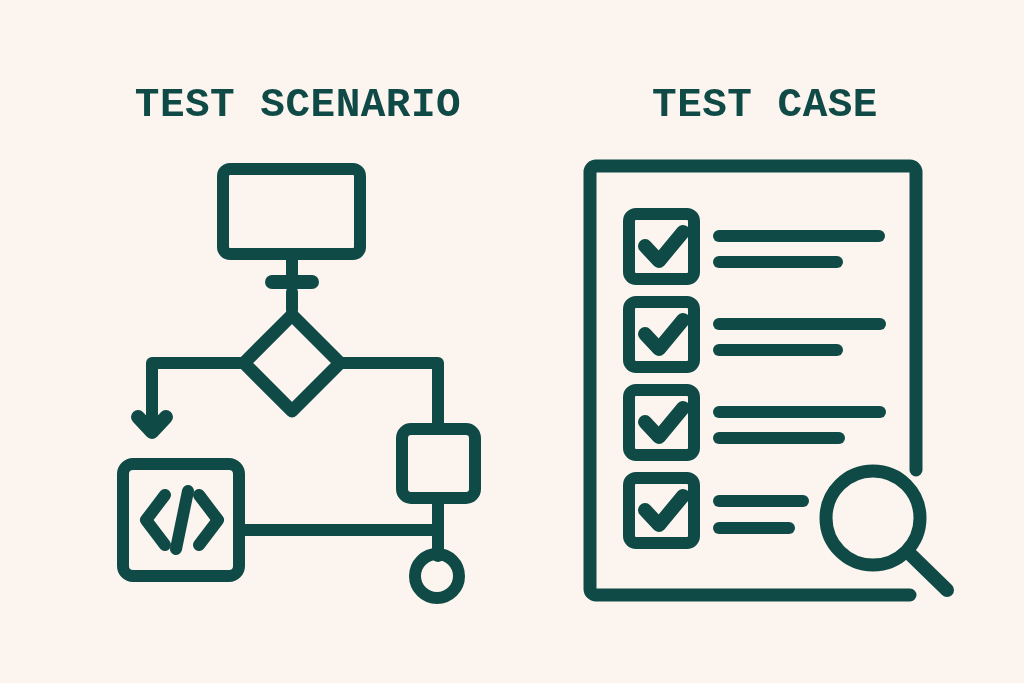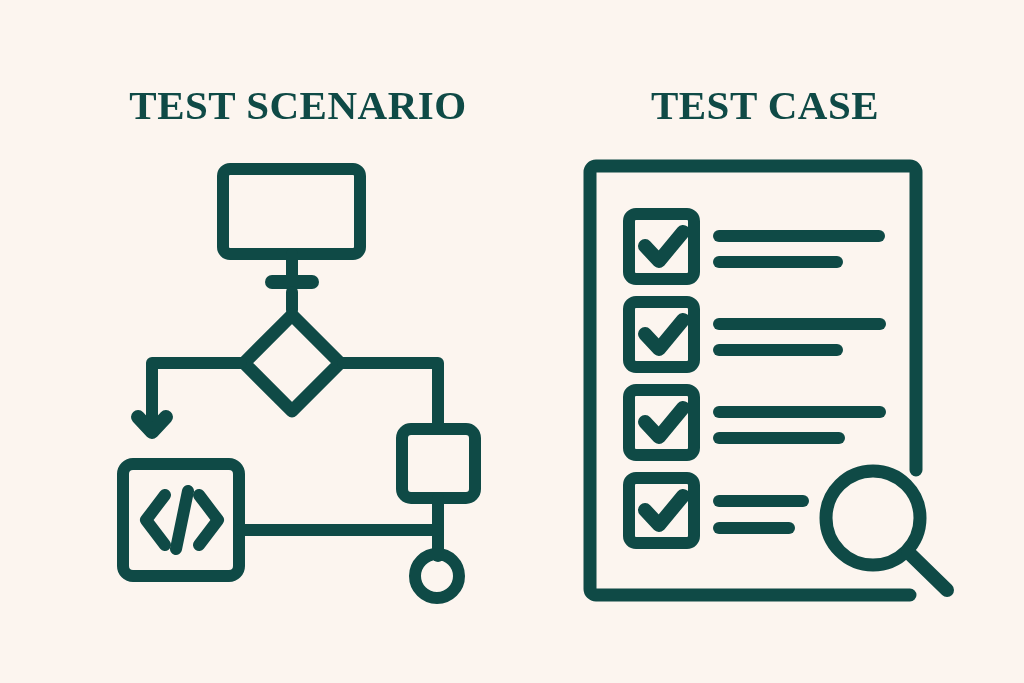--- a/index.html
+++ b/index.html
@@ -26,21 +26,21 @@
     height: 683px;
   }
   #panel-left  { left: 0;   width: 512px; }
   #panel-right { left: 512px; width: 512px; }
 
   .panel-title {
     position: absolute;
     top: 82px;
     width: 100%;
     text-align: center;
-    font-family: Liberation Serif, serif;
+    font-family: Liberation Mono, monospace;
     font-weight: bold;
     font-size: 41px;
     letter-spacing: 0.5px;
     color: #0f4a46;
     line-height: 46px;
     white-space: nowrap;
     user-select: none;
   }
   #title-scenario { left: 0;  transform: translateX(42px); width: 512px; }
   #title-case     { left: 0;  transform: translateX(-3px);  width: 512px; }

